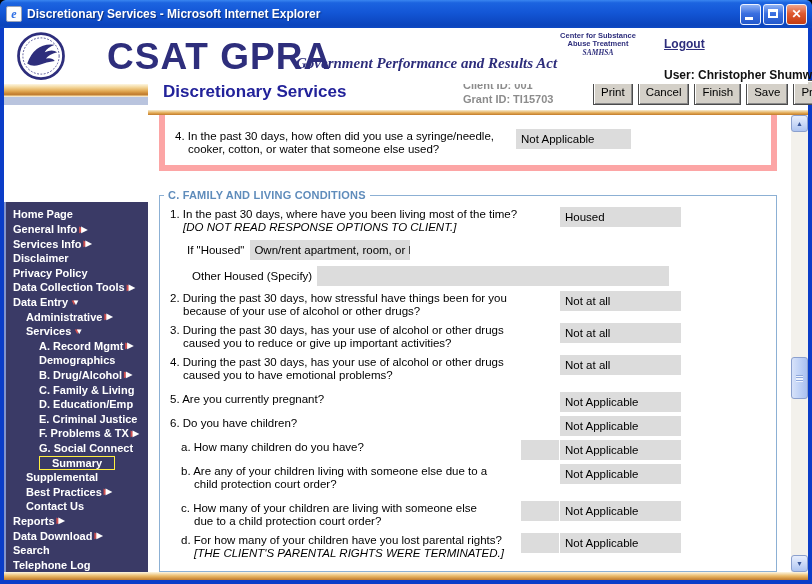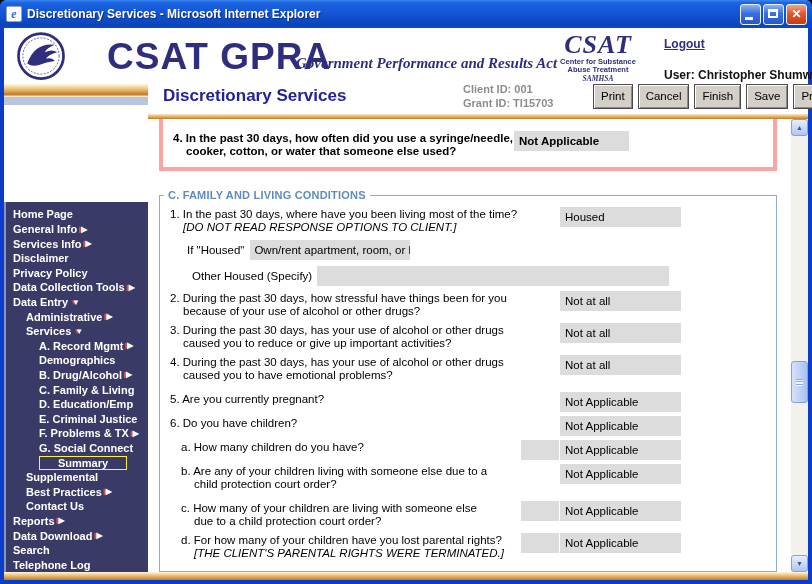--- a/index.html
+++ b/index.html
@@ -45,34 +45,34 @@
   .band-orange.thin { height:5px; background:linear-gradient(180deg,#f7ecd0 0%,#e2a851 60%,#c07a2c 100%); }
   .strip-blue { height:8px; flex:none; background:#b9c4de; }
   .band-bottom { height:8px; flex:none; background:linear-gradient(180deg,#fdf6e2 0%,#eab967 50%,#c07a2c 100%); }
 
   
   .main { flex:1; display:flex; min-height:0;align-items:flex-end; }
   .sidebar { width:144px; flex:none; background:#3a3a66; padding-top:5px; border-left:2px solid #8193cc; }
   .nav-item { display:flex; align-items:center; height:14.6px; color:#fff; font-size:11px; font-weight:bold; cursor:pointer; white-space:nowrap; }
   .nav-item.ind0 { padding-left:7px; } .nav-item.ind1 { padding-left:20px; } .nav-item.ind2 { padding-left:33px; }
   .nav-arrow { margin-left:4px; font-size:8px; color:#fff; text-shadow:-2px 0 0 #d05050; }
-  .nav-label.sel { border:1px solid #ffef3f; padding:0 18px; }
+  .nav-label.sel { border:1px solid #ffef3f; padding:0 12px; }
 
   .content { flex:1; display:flex; flex-direction:column; background:#fff; min-width:0; }
   .content-header { height:36px; flex:none; display:flex; align-items:center; }
   .page-title { color:#22229a; font-size:17px; font-weight:bold; margin-left:15px; width:300px; flex:none; }
   .ids { color:#8c8c8c; font-size:11px; font-weight:bold; line-height:14px; width:130px; flex:none; }
   .toolbar { margin-left:auto; padding-right:22px; display:flex; gap:5px; }
   .xp-btn { height:25px; padding:0 7px; background:#d4d0c8; border:1px solid #4b4b4b; font-size:11.5px;
     box-shadow:inset 1px 1px 0 #fff, inset -1px -1px 0 #8a8a8a; cursor:pointer; font-family:"Liberation Sans",sans-serif; }
 
   .form-wrap { flex:1; display:flex; min-height:0; }
   .form-area { flex:1; overflow:hidden; position:relative; padding-top:4px; }
 
-  .prev-fieldset { border:4px solid #fca5a5; margin:-26px 14px 0 11px; padding:28px 0 6px;font-weight:bold; }
+  .prev-fieldset { border:6px solid #fca5a5; margin:-26px 14px 0 11px; padding:28px 0 6px; }
   fieldset.section { border:1px solid #8cb0d4; margin:18px 14px 0 11px; padding:4px 0 8px; }
   fieldset.section legend { color:#5f8cbb; font-size:11px; font-weight:bold; margin-left:4px; padding:0 4px; letter-spacing:0.2px; }
 
   .q-row { position:relative; padding:3px 0 3px 10px; font-size:11.5px; color:#000; line-height:13px; }
   .q-row.gap { margin-top:5px; }
   .q-row.sub { padding-left:21px; }
   .q-line.cont { padding-left:13px; }
   .q-line.note { font-style:italic; padding-left:13px; }
   .q-text { width:380px; }
   .answer-box { position:absolute; left:400px; top:2px; width:121px; height:20px; background:#dcdcdc;
@@ -121,21 +121,20 @@
 
   <div class="site-header">
     <svg class="hhs-logo" width="50" height="50" viewBox="0 0 40 40">
       <circle cx="20" cy="20" r="18" fill="none" stroke="#2e2e7c" stroke-width="2.2"></circle>
       <circle cx="20" cy="20" r="14.5" fill="none" stroke="#2e2e7c" stroke-width="0.6" stroke-dasharray="1.5,1.2"></circle>
       <path fill="#2e2e7c" d="M9,26 Q15,9 31,11 Q25,13 23,17 Q29,14 33,17 Q26,19 24,22 Q29,21 31,24 Q24,25 19,27 Q13,29 9,26 Z"></path>
     </svg>
     <div class="brand">CSAT GPRA</div>
     <div class="tagline">Government Performance and Results Act</div>
     <div class="csat-logo">
-      <div class="big">CSAT</div>
       <div class="tiny">Center for Substance</div>
       <div class="tiny">Abuse Treatment</div>
       <div class="samhsa">SAMHSA</div>
     </div>
     <div class="session">
       <span class="logout">Logout</span>
       <div class="user">User: Christopher Shumway</div>
     </div>
   </div>
 

